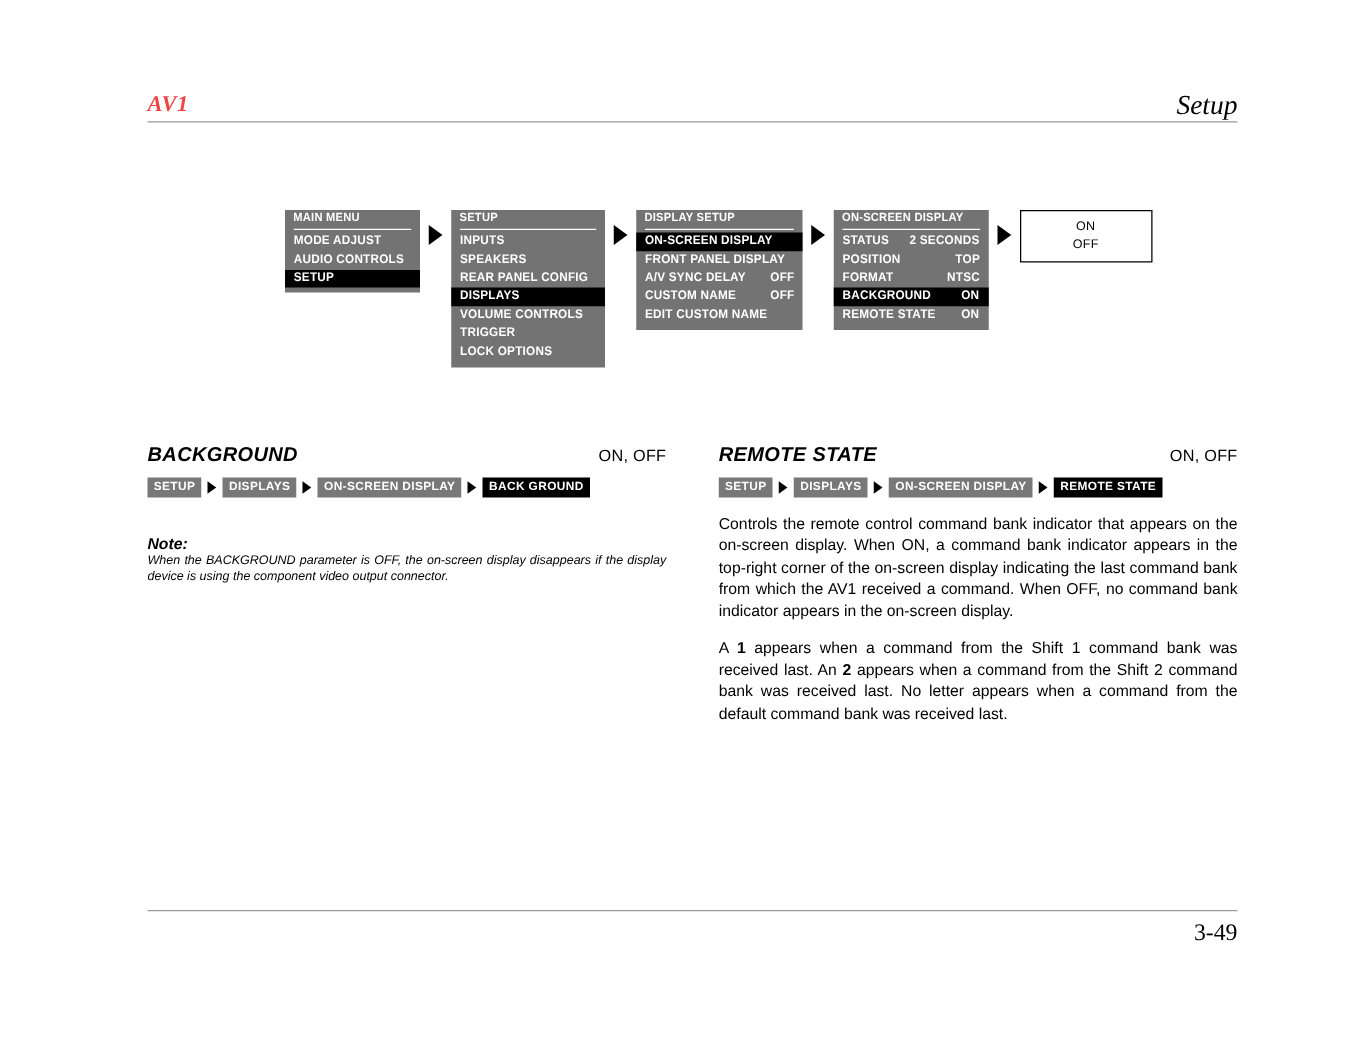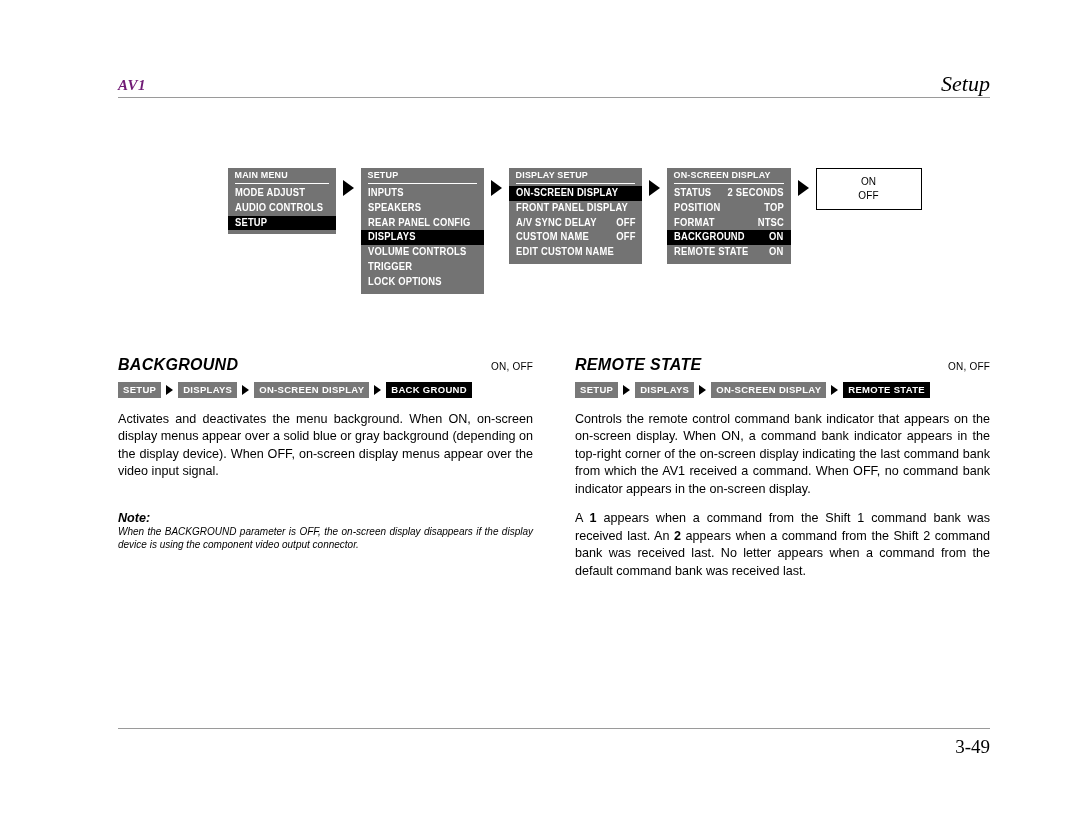--- a/index.html
+++ b/index.html
@@ -24,23 +24,23 @@
     width: 872px;
     height: 26px;
   }
   .page-header .hdr-left {
     position: absolute;
     left: 0;
     bottom: 4px;
     font-family: "Liberation Serif", serif;
     font-style: italic;
     font-weight: bold;
-    font-size: 15px;
+    font-size: 18px;
     letter-spacing: 0.5px;
-    color: #701a75;
+    color: #ef4444;
   }
   .page-header .hdr-right {
     position: absolute;
     right: 0;
     bottom: 1px;
     font-family: "Liberation Serif", serif;
     font-style: italic;
     font-size: 22px;
     color: #000000;
   }
@@ -153,21 +153,21 @@
   }
   .section-title {
     font-family: "Liberation Sans", sans-serif;
     font-style: italic;
     font-weight: bold;
     font-size: 16px;
     letter-spacing: 0.3px;
   }
   .section-values {
     font-family: "Liberation Sans", sans-serif;
-    font-size: 10px;
+    font-size: 13px;
     letter-spacing: 0.2px;
   }
 
   
   .breadcrumb {
     display: flex;
     align-items: center;
     margin-bottom: 13px;
   }
   .crumb {
@@ -350,21 +350,20 @@
     </div>
     <div class="breadcrumb" id="breadcrumb-left">
         <div class="crumb">SETUP</div>
         <div class="crumb-arrow"></div>
         <div class="crumb">DISPLAYS</div>
         <div class="crumb-arrow"></div>
         <div class="crumb">ON-SCREEN DISPLAY</div>
         <div class="crumb-arrow"></div>
         <div class="crumb last">BACK GROUND</div>
       </div>
-    <p class="body-text">Activates and deactivates the menu background. When ON, on-screen display menus appear over a solid blue or gray background (depending on the display device). When OFF, on-screen display menus appear over the video input signal.</p>
     <div class="note-label">Note:</div>
     <p class="note-text">When the BACKGROUND parameter is OFF, the on-screen display disappears if the display device is using the component video output connector.</p>
   </div>
 
   <div class="column">
     <div class="section-head">
       <div class="section-title">REMOTE STATE</div>
       <div class="section-values">ON, OFF</div>
     </div>
     <div class="breadcrumb" id="breadcrumb-right">

